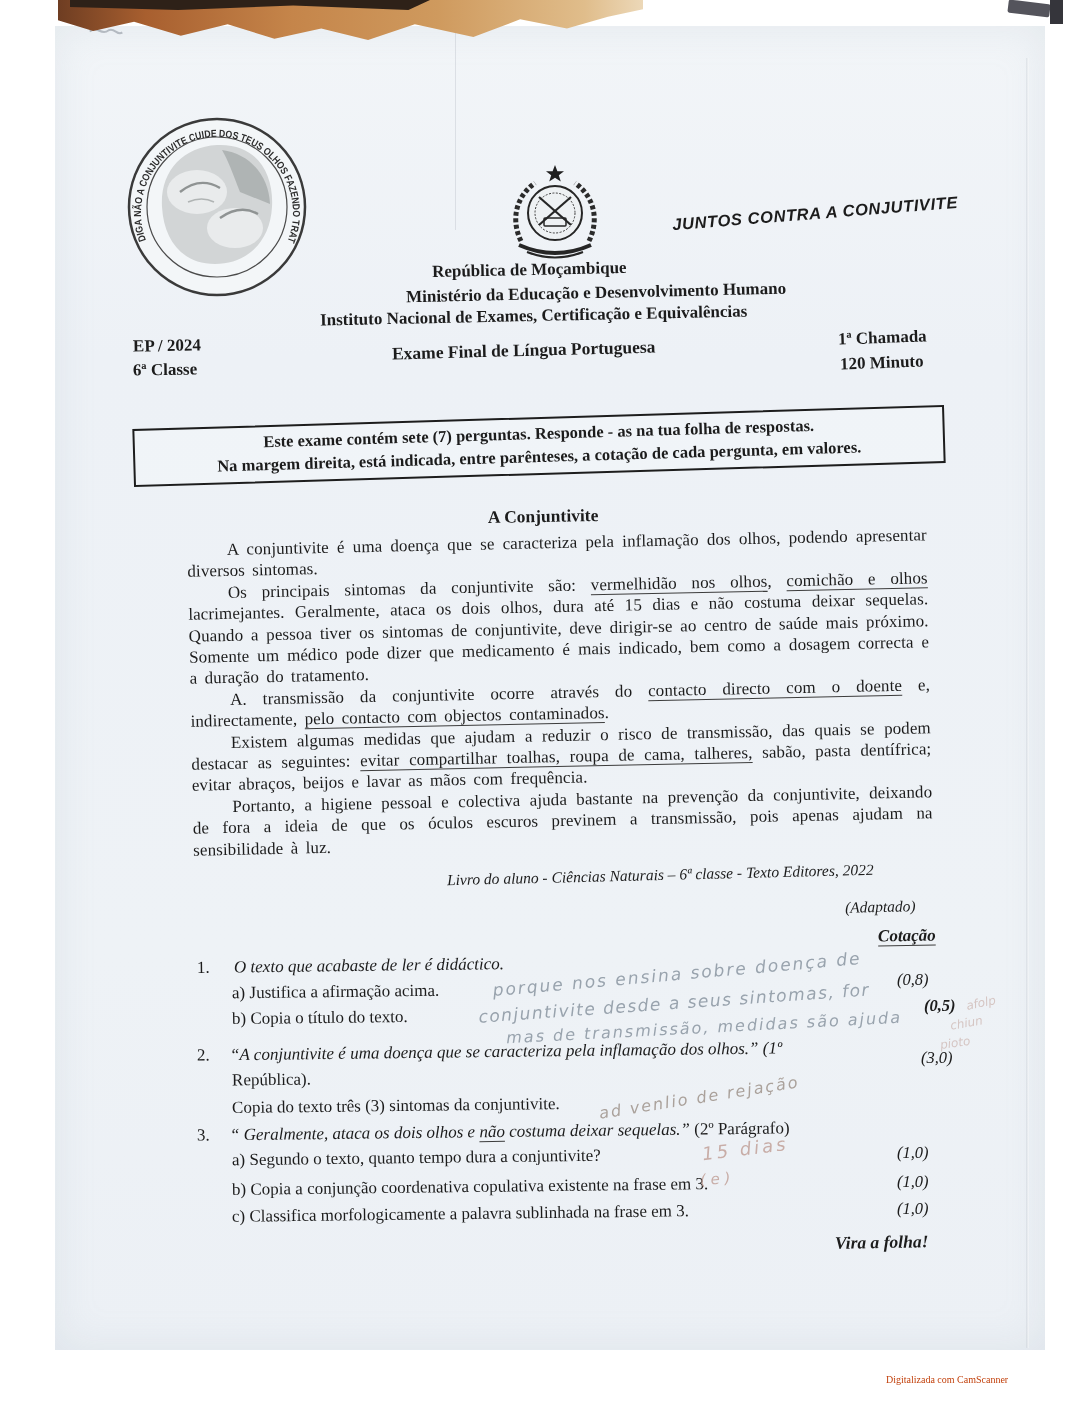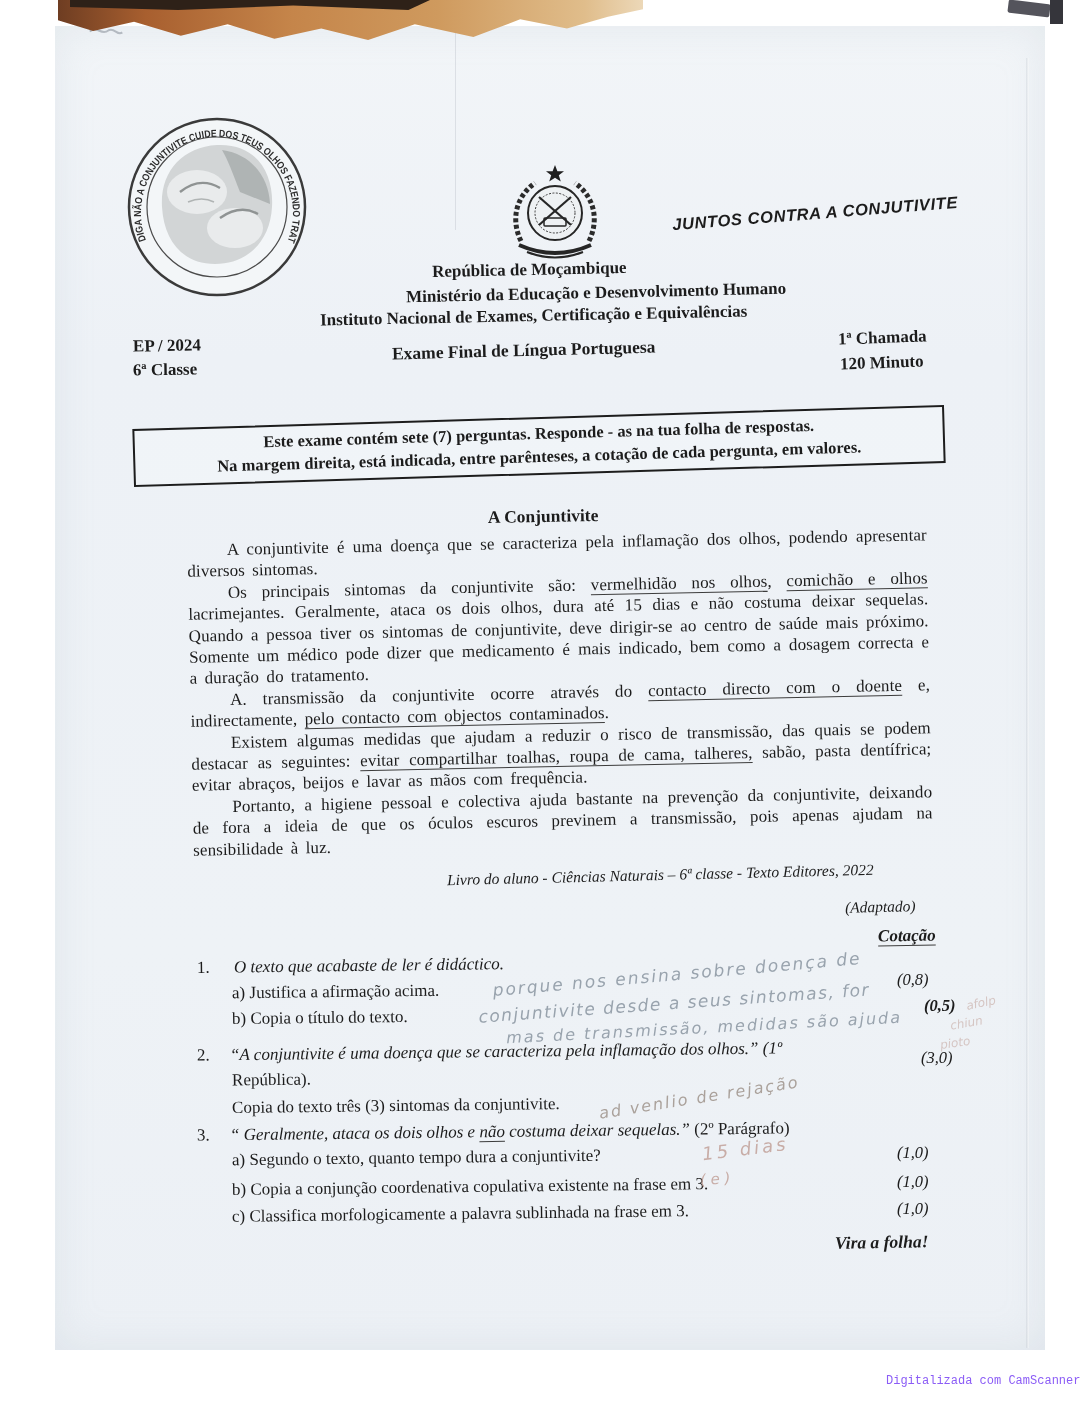--- a/index.html
+++ b/index.html
@@ -156,15 +156,15 @@
 
   <div class="abs hw hw-pink" style="left:966px;top:996px;font-size:12px;opacity:.55;transform:rotate(-12deg);">afolp</div>
   <div class="abs hw hw-pink" style="left:950px;top:1016px;font-size:12px;opacity:.55;transform:rotate(-10deg);">chiun</div>
   <div class="abs hw hw-pink" style="left:940px;top:1036px;font-size:12px;opacity:.55;transform:rotate(-8deg);">pioto</div>
 
   <div class="abs hw" style="left:598px;top:1088px;font-size:16px;letter-spacing:2px;color:#9a8e85;opacity:.8;transform:rotate(-9deg);">ad venlio de rejação</div>
   <div class="abs hw hw-pink" style="left:702px;top:1138px;font-size:18px;letter-spacing:3px;transform:rotate(-7deg);">15 dias</div>
   <div class="abs hw hw-pink" style="left:700px;top:1170px;font-size:15px;transform:rotate(-5deg);">( e )</div>
 
   <div class="abs b i" style="left:835px;top:1232px;font-size:17.5px;transform:rotate(-1deg);">Vira a folha!</div>
-  <div class="abs sans" style="left:886px;top:1374px;font-size:12px;color:#8b5cf6;font-family:Liberation Mono, monospace;">Digitalizada com CamScanner</div>
+  <div class="abs sans" style="left:886px;top:1374px;font-size:10px;color:#c2410c;font-family:Liberation Serif, serif;">Digitalizada com CamScanner</div>
 
 </div>
 
 </body></html>

